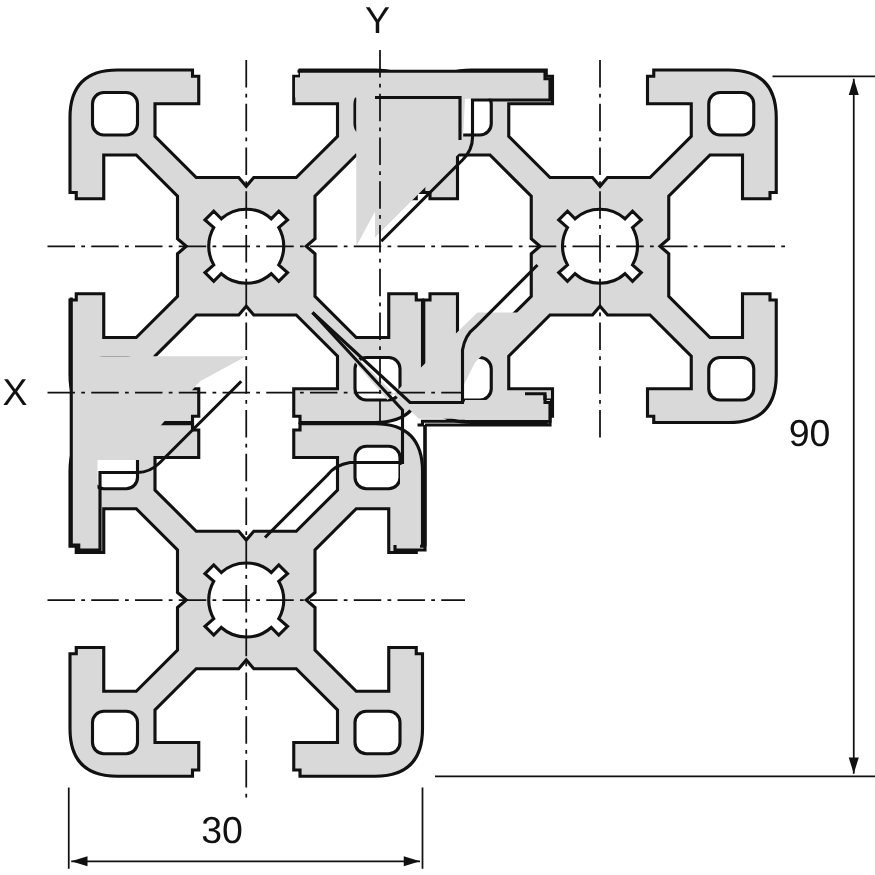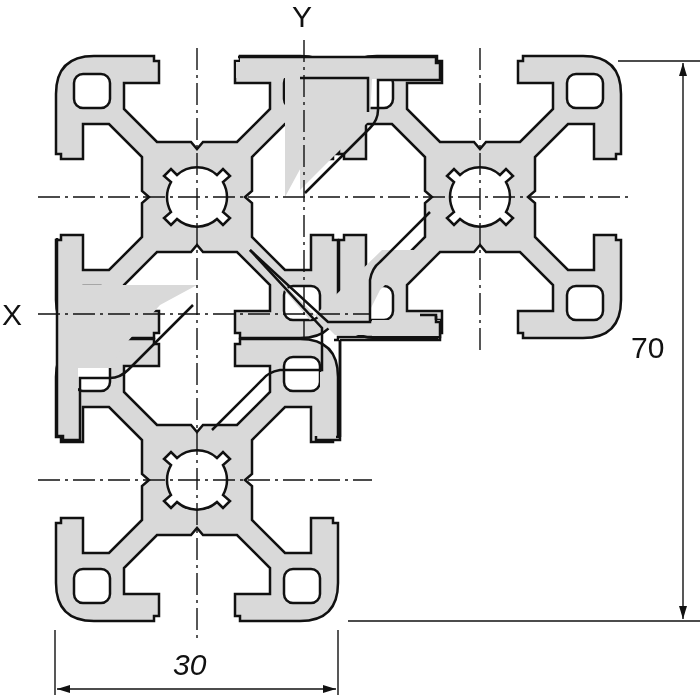--- a/index.html
+++ b/index.html
@@ -95,14 +95,14 @@
     <line x1="55" y1="630" x2="55" y2="695"></line>
     <line x1="338" y1="630" x2="338" y2="695"></line>
     <line x1="57" y1="689" x2="336" y2="689"></line>
     <path d="M 57 689 L 70 685 L 70 693 Z" stroke="none"></path>
     <path d="M 336 689 L 323 685 L 323 693 Z" stroke="none"></path>
   </g>
 </svg>
 
 <div class="lbl" style="left:292px; top:2px;">Y</div>
 <div class="lbl" style="left:2px; top:300px;">X</div>
-<div class="lbl" style="left:631px; top:333px;">70</div>
-<div class="lbl" style="left:173px; top:650px;font-style:italic;">30</div>
+<div class="lbl" style="left:631px; top:333px;">90</div>
+<div class="lbl" style="left:161px; top:650px;">30</div>
 
 </body></html>

